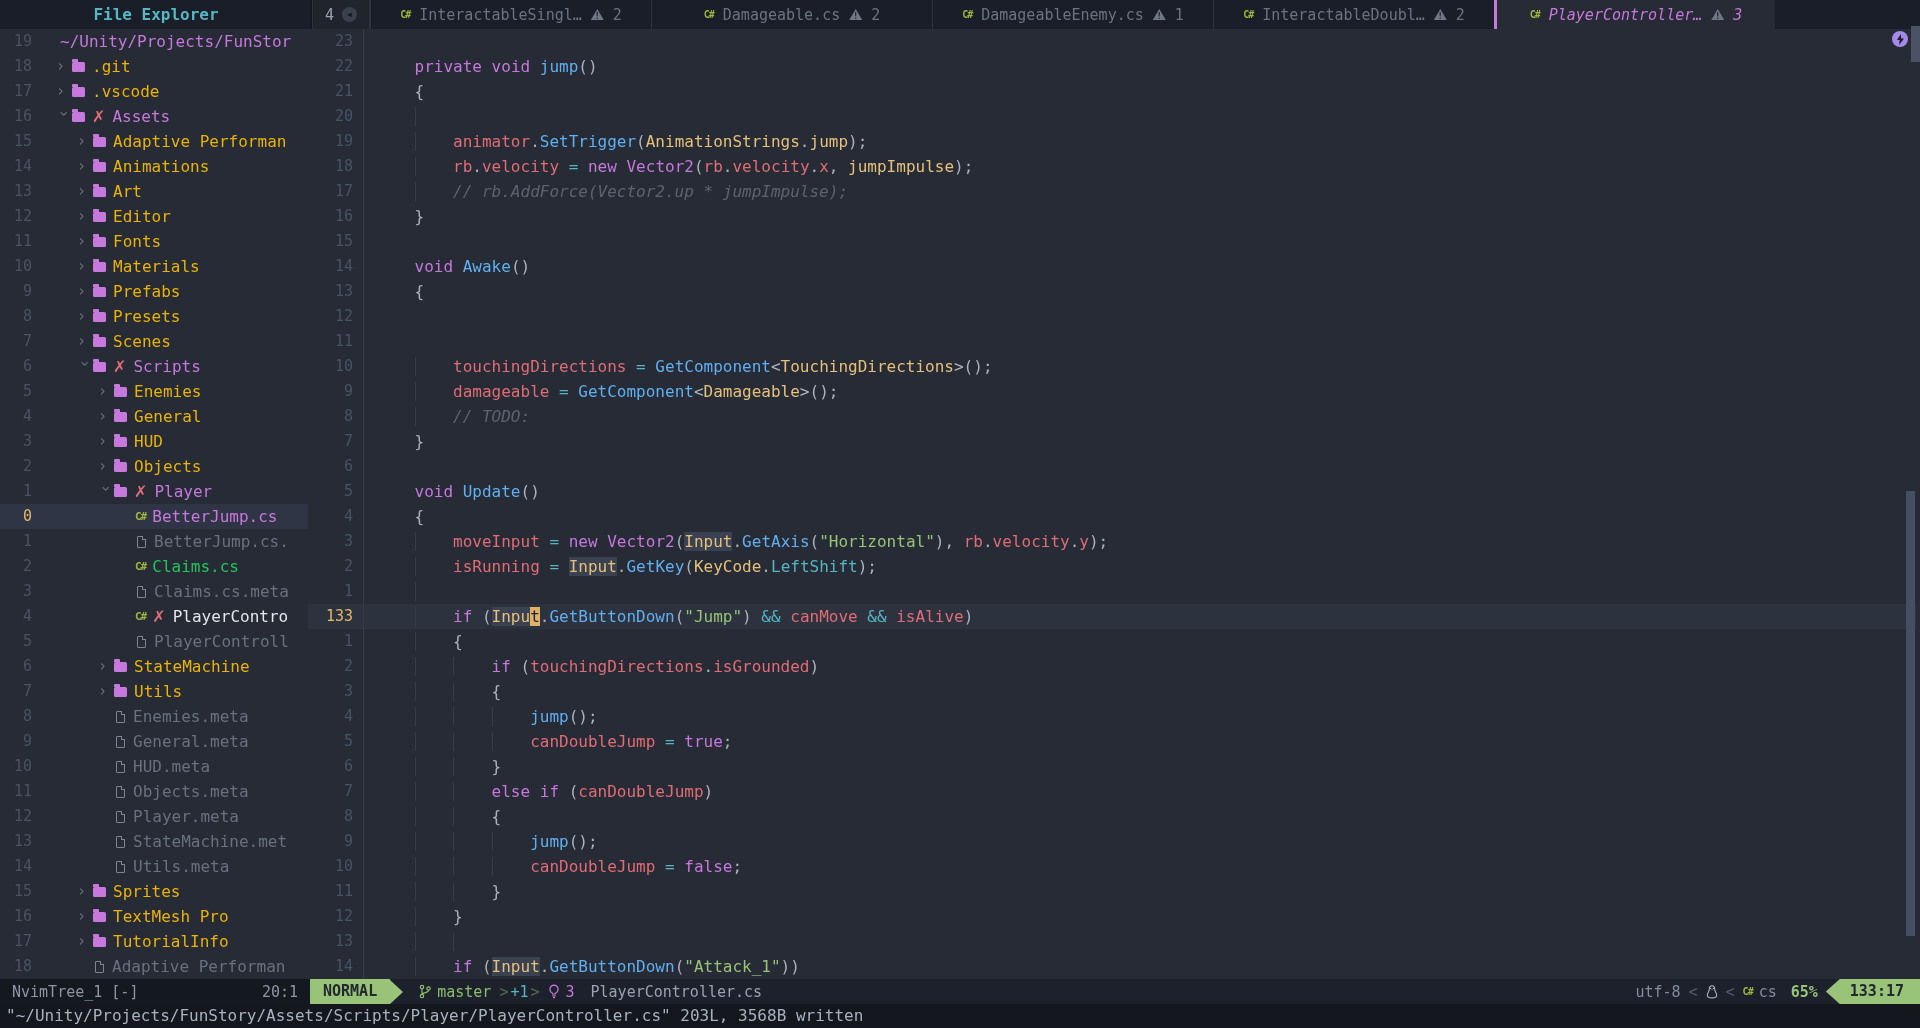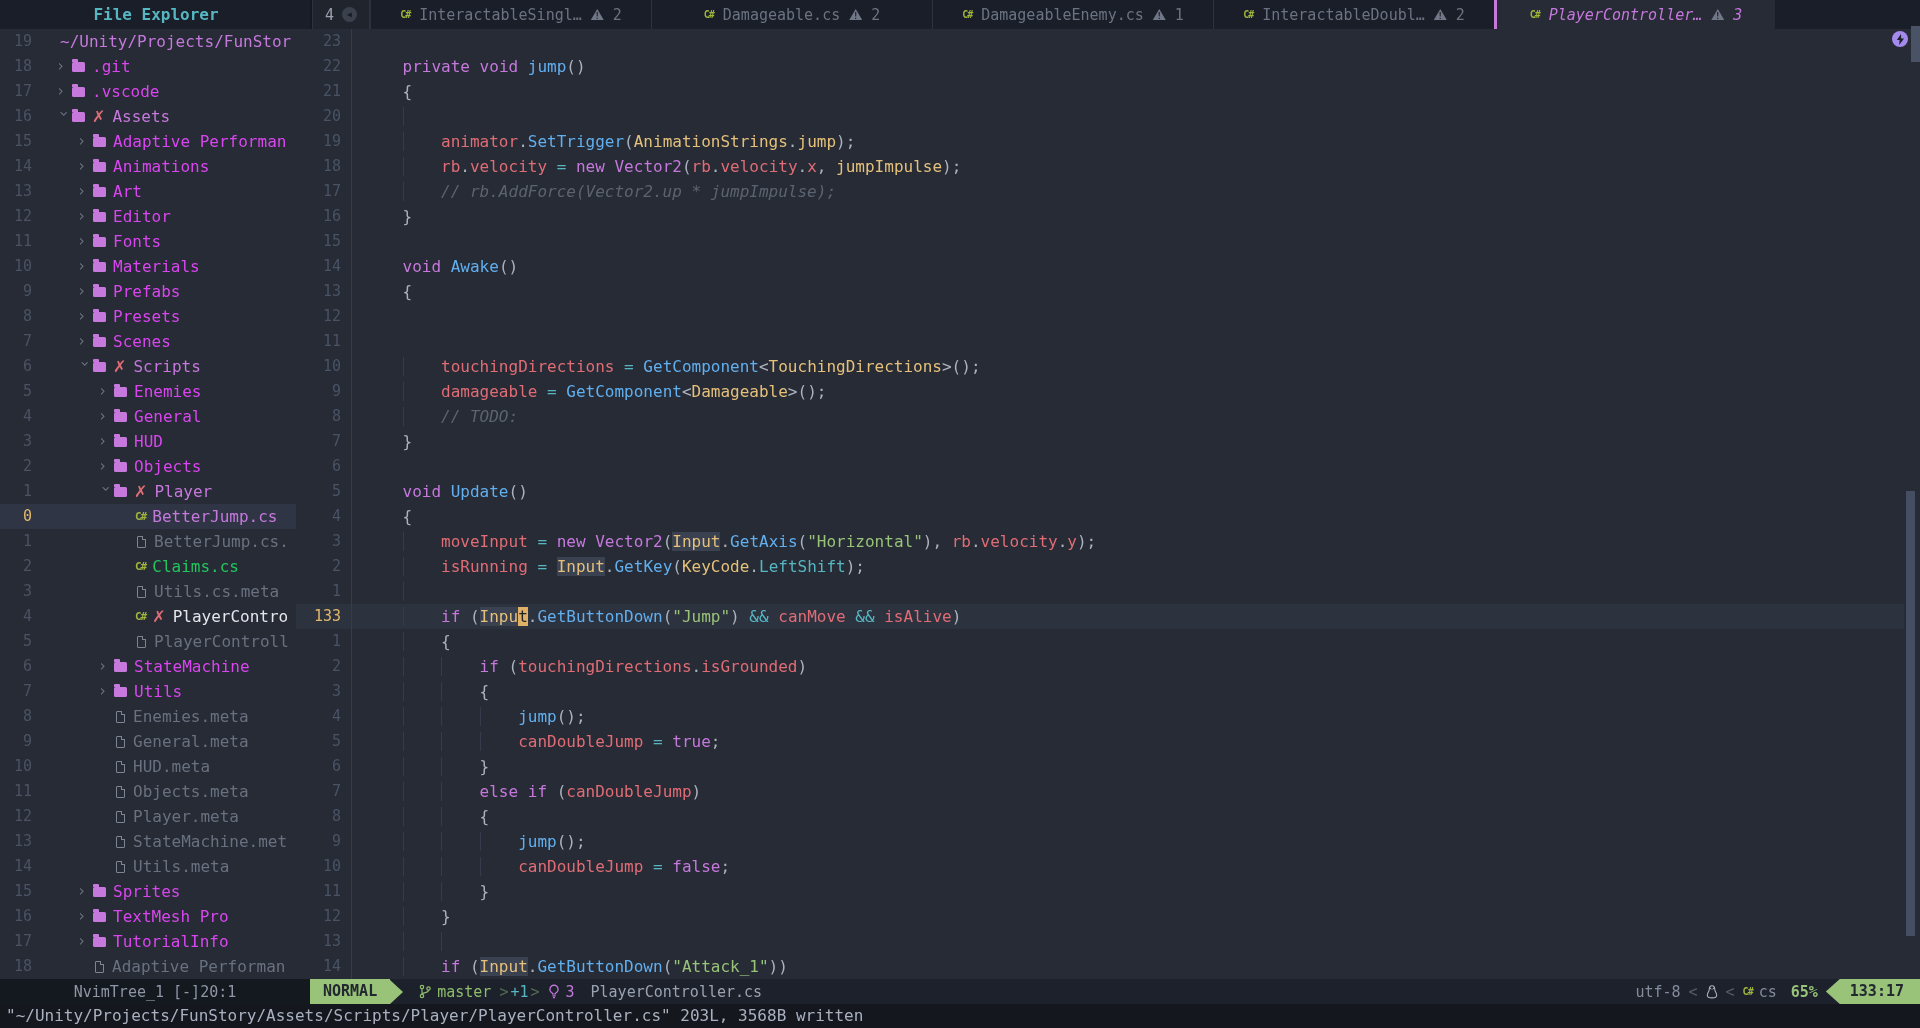--- a/index.html
+++ b/index.html
@@ -36,51 +36,51 @@
   .ind{flex:none;display:inline-block;height:1px;}
   .chev{flex:none;width:16px;color:#6b7280;font-size:15px;text-align:left;display:inline-block;}
   .chev.open{transform:rotate(90deg);transform-origin:45% 50%;}
   .fold-ico{flex:none;position:relative;width:13px;height:10px;background:#c678dd;border-radius:1.5px;margin-right:7px;margin-top:1px;}
   .fold-ico::before{content:"";position:absolute;top:-3px;left:0;width:6px;height:3px;background:#c678dd;border-radius:1px 1px 0 0;}
   .doc-ico{flex:none;position:relative;width:9px;height:12px;border:1px solid #7d8494;border-radius:1px;margin:0 8px 0 2px;}
   .doc-ico::before{content:"";position:absolute;top:-1px;right:-1px;width:3px;height:3px;
     background:#262b35;border-left:1px solid #7d8494;border-bottom:1px solid #7d8494;}
   .trow .csicon{margin-right:6px;font-size:11px;}
   .unity-x{flex:none;color:#e06c75;font-weight:bold;margin-right:7px;font-family:"DejaVu Sans",sans-serif;}
-  .n-dir{color:#d946ef;}
+  .n-dir{color:#eab308;}
   .n-opendir{color:#c678dd;}
   .n-root{color:#c678dd;}
   .n-cs{color:#22c55e;}
   .n-meta{color:#69707f;}
   .n-active{color:#e3e6eb;}
   .n-cursor{color:#c678dd;}
   .tree-scroll{position:absolute;right:0;top:26px;width:9px;height:36px;background:#4a5366;z-index:5;}
 
   
-  .editor{position:absolute;left:296px;top:29px;width:1608px;height:950px;background:#262b35;overflow:hidden;}
+  .editor{position:absolute;left:308px;top:29px;width:1608px;height:950px;background:#262b35;overflow:hidden;}
   .line{display:flex;height:25px;line-height:25px;white-space:pre;}
   .line.cur{background:#2d323f;}
   .sgncol{flex:none;width:12px;height:25px;}
   .sgn-add{width:4px;height:25px;background:#97c277;margin-left:2px;}
   .lnum{flex:none;width:44px;text-align:right;padding-right:10px;color:#495366;
     border-right:1px solid #363c49;font-size:15px;}
   .line.cur .lnum{color:#e2b86b;font-weight:normal;border-right-color:#363c49;}
   .code{padding-left:12px;white-space:pre;}
   .tk-k{color:#c678dd;} .tk-f{color:#61afef;} .tk-v{color:#e06c75;} .tk-t{color:#e5c07b;}
   .tk-t2{color:#c678dd;} .tk-s{color:#98c379;} .tk-o{color:#56b6c2;} .tk-p{color:#abb2bf;}
   .tk-e{color:#56b6c2;} .tk-w{color:#abb2bf;}
   .tk-c{color:#5c6370;font-style:italic;}
   .tk-box{color:#e5c07b;background:#3a4150;text-align:center;}
   .tk-cur{color:#1e222a;background:#e0af68;}
   .tk-gd{box-shadow:inset 1px 0 0 #343b4a;}
   .ed-scroll{position:absolute;right:5px;top:491px;width:9px;height:445px;background:#454e63;z-index:5;}
 
   
   .tree-status{position:absolute;left:0;top:979px;width:310px;height:25px;background:#14181f;
-    display:flex;align-items:center;justify-content:center;padding:0 12px;color:#8e95a5;font-size:15px;}
+    display:flex;align-items:center;justify-content:space-between;padding:0 12px;color:#8e95a5;font-size:15px;}
   .statusline{position:absolute;left:310px;top:979px;width:1610px;height:25px;background:#1c212b;
     display:flex;align-items:center;font-size:15px;color:#848b9c;}
   .mode-block{background:#98c379;color:#232830;font-weight:bold;padding:0 13px;height:25px;line-height:25px;flex:none;}
   .mode-arrow{width:0;height:0;border-left:13px solid #98c379;border-top:12.5px solid transparent;
     border-bottom:12.5px solid transparent;flex:none;margin-right:10px;}
   .sl-item{margin:0 6px;display:flex;align-items:center;gap:6px;flex:none;}
   .sl-sep{color:#98c379;opacity:.45;margin:0 2px;flex:none;}
   .sl-sepr{color:#848b9c;opacity:.55;margin:0 2px;flex:none;}
   .git-txt{color:#8ebd6b;}
   .diff-add{color:#56b6c2;}
@@ -163,21 +163,21 @@
       <div class="trow"><span class="rel">7</span><span class="ind" style="width: 33px;"></span><span class="chev">›</span><span class="fold-ico"></span><span class="n-dir">Scenes</span></div>
       <div class="trow"><span class="rel">6</span><span class="ind" style="width: 33px;"></span><span class="chev open">›</span><span class="fold-ico"></span><span class="unity-x">✗</span><span class="n-opendir">Scripts</span></div>
       <div class="trow"><span class="rel">5</span><span class="ind" style="width: 54px;"></span><span class="chev">›</span><span class="fold-ico"></span><span class="n-dir">Enemies</span></div>
       <div class="trow"><span class="rel">4</span><span class="ind" style="width: 54px;"></span><span class="chev">›</span><span class="fold-ico"></span><span class="n-dir">General</span></div>
       <div class="trow"><span class="rel">3</span><span class="ind" style="width: 54px;"></span><span class="chev">›</span><span class="fold-ico"></span><span class="n-dir">HUD</span></div>
       <div class="trow"><span class="rel">2</span><span class="ind" style="width: 54px;"></span><span class="chev">›</span><span class="fold-ico"></span><span class="n-dir">Objects</span></div>
       <div class="trow"><span class="rel">1</span><span class="ind" style="width: 54px;"></span><span class="chev open">›</span><span class="fold-ico"></span><span class="unity-x">✗</span><span class="n-opendir">Player</span></div>
       <div class="trow cursor"><span class="rel">0</span><span class="ind" style="width: 91px;"></span><span class="csicon">C#</span><span class="n-cursor">BetterJump.cs</span></div>
       <div class="trow"><span class="rel">1</span><span class="ind" style="width: 91px;"></span><span class="doc-ico"></span><span class="n-meta">BetterJump.cs.</span></div>
       <div class="trow"><span class="rel">2</span><span class="ind" style="width: 91px;"></span><span class="csicon">C#</span><span class="n-cs">Claims.cs</span></div>
-      <div class="trow"><span class="rel">3</span><span class="ind" style="width: 91px;"></span><span class="doc-ico"></span><span class="n-meta">Utils.cs.meta</span></div>
+      <div class="trow"><span class="rel">3</span><span class="ind" style="width: 91px;"></span><span class="doc-ico"></span><span class="n-meta">Claims.cs.meta</span></div>
       <div class="trow"><span class="rel">4</span><span class="ind" style="width: 91px;"></span><span class="csicon">C#</span><span class="unity-x">✗</span><span class="n-active">PlayerContro</span></div>
       <div class="trow"><span class="rel">5</span><span class="ind" style="width: 91px;"></span><span class="doc-ico"></span><span class="n-meta">PlayerControll</span></div>
       <div class="trow"><span class="rel">6</span><span class="ind" style="width: 54px;"></span><span class="chev">›</span><span class="fold-ico"></span><span class="n-dir">StateMachine</span></div>
       <div class="trow"><span class="rel">7</span><span class="ind" style="width: 54px;"></span><span class="chev">›</span><span class="fold-ico"></span><span class="n-dir">Utils</span></div>
       <div class="trow"><span class="rel">8</span><span class="ind" style="width: 70px;"></span><span class="doc-ico"></span><span class="n-meta">Enemies.meta</span></div>
       <div class="trow"><span class="rel">9</span><span class="ind" style="width: 70px;"></span><span class="doc-ico"></span><span class="n-meta">General.meta</span></div>
       <div class="trow"><span class="rel">10</span><span class="ind" style="width: 70px;"></span><span class="doc-ico"></span><span class="n-meta">HUD.meta</span></div>
       <div class="trow"><span class="rel">11</span><span class="ind" style="width: 70px;"></span><span class="doc-ico"></span><span class="n-meta">Objects.meta</span></div>
       <div class="trow"><span class="rel">12</span><span class="ind" style="width: 70px;"></span><span class="doc-ico"></span><span class="n-meta">Player.meta</span></div>
       <div class="trow"><span class="rel">13</span><span class="ind" style="width: 70px;"></span><span class="doc-ico"></span><span class="n-meta">StateMachine.met</span></div>

